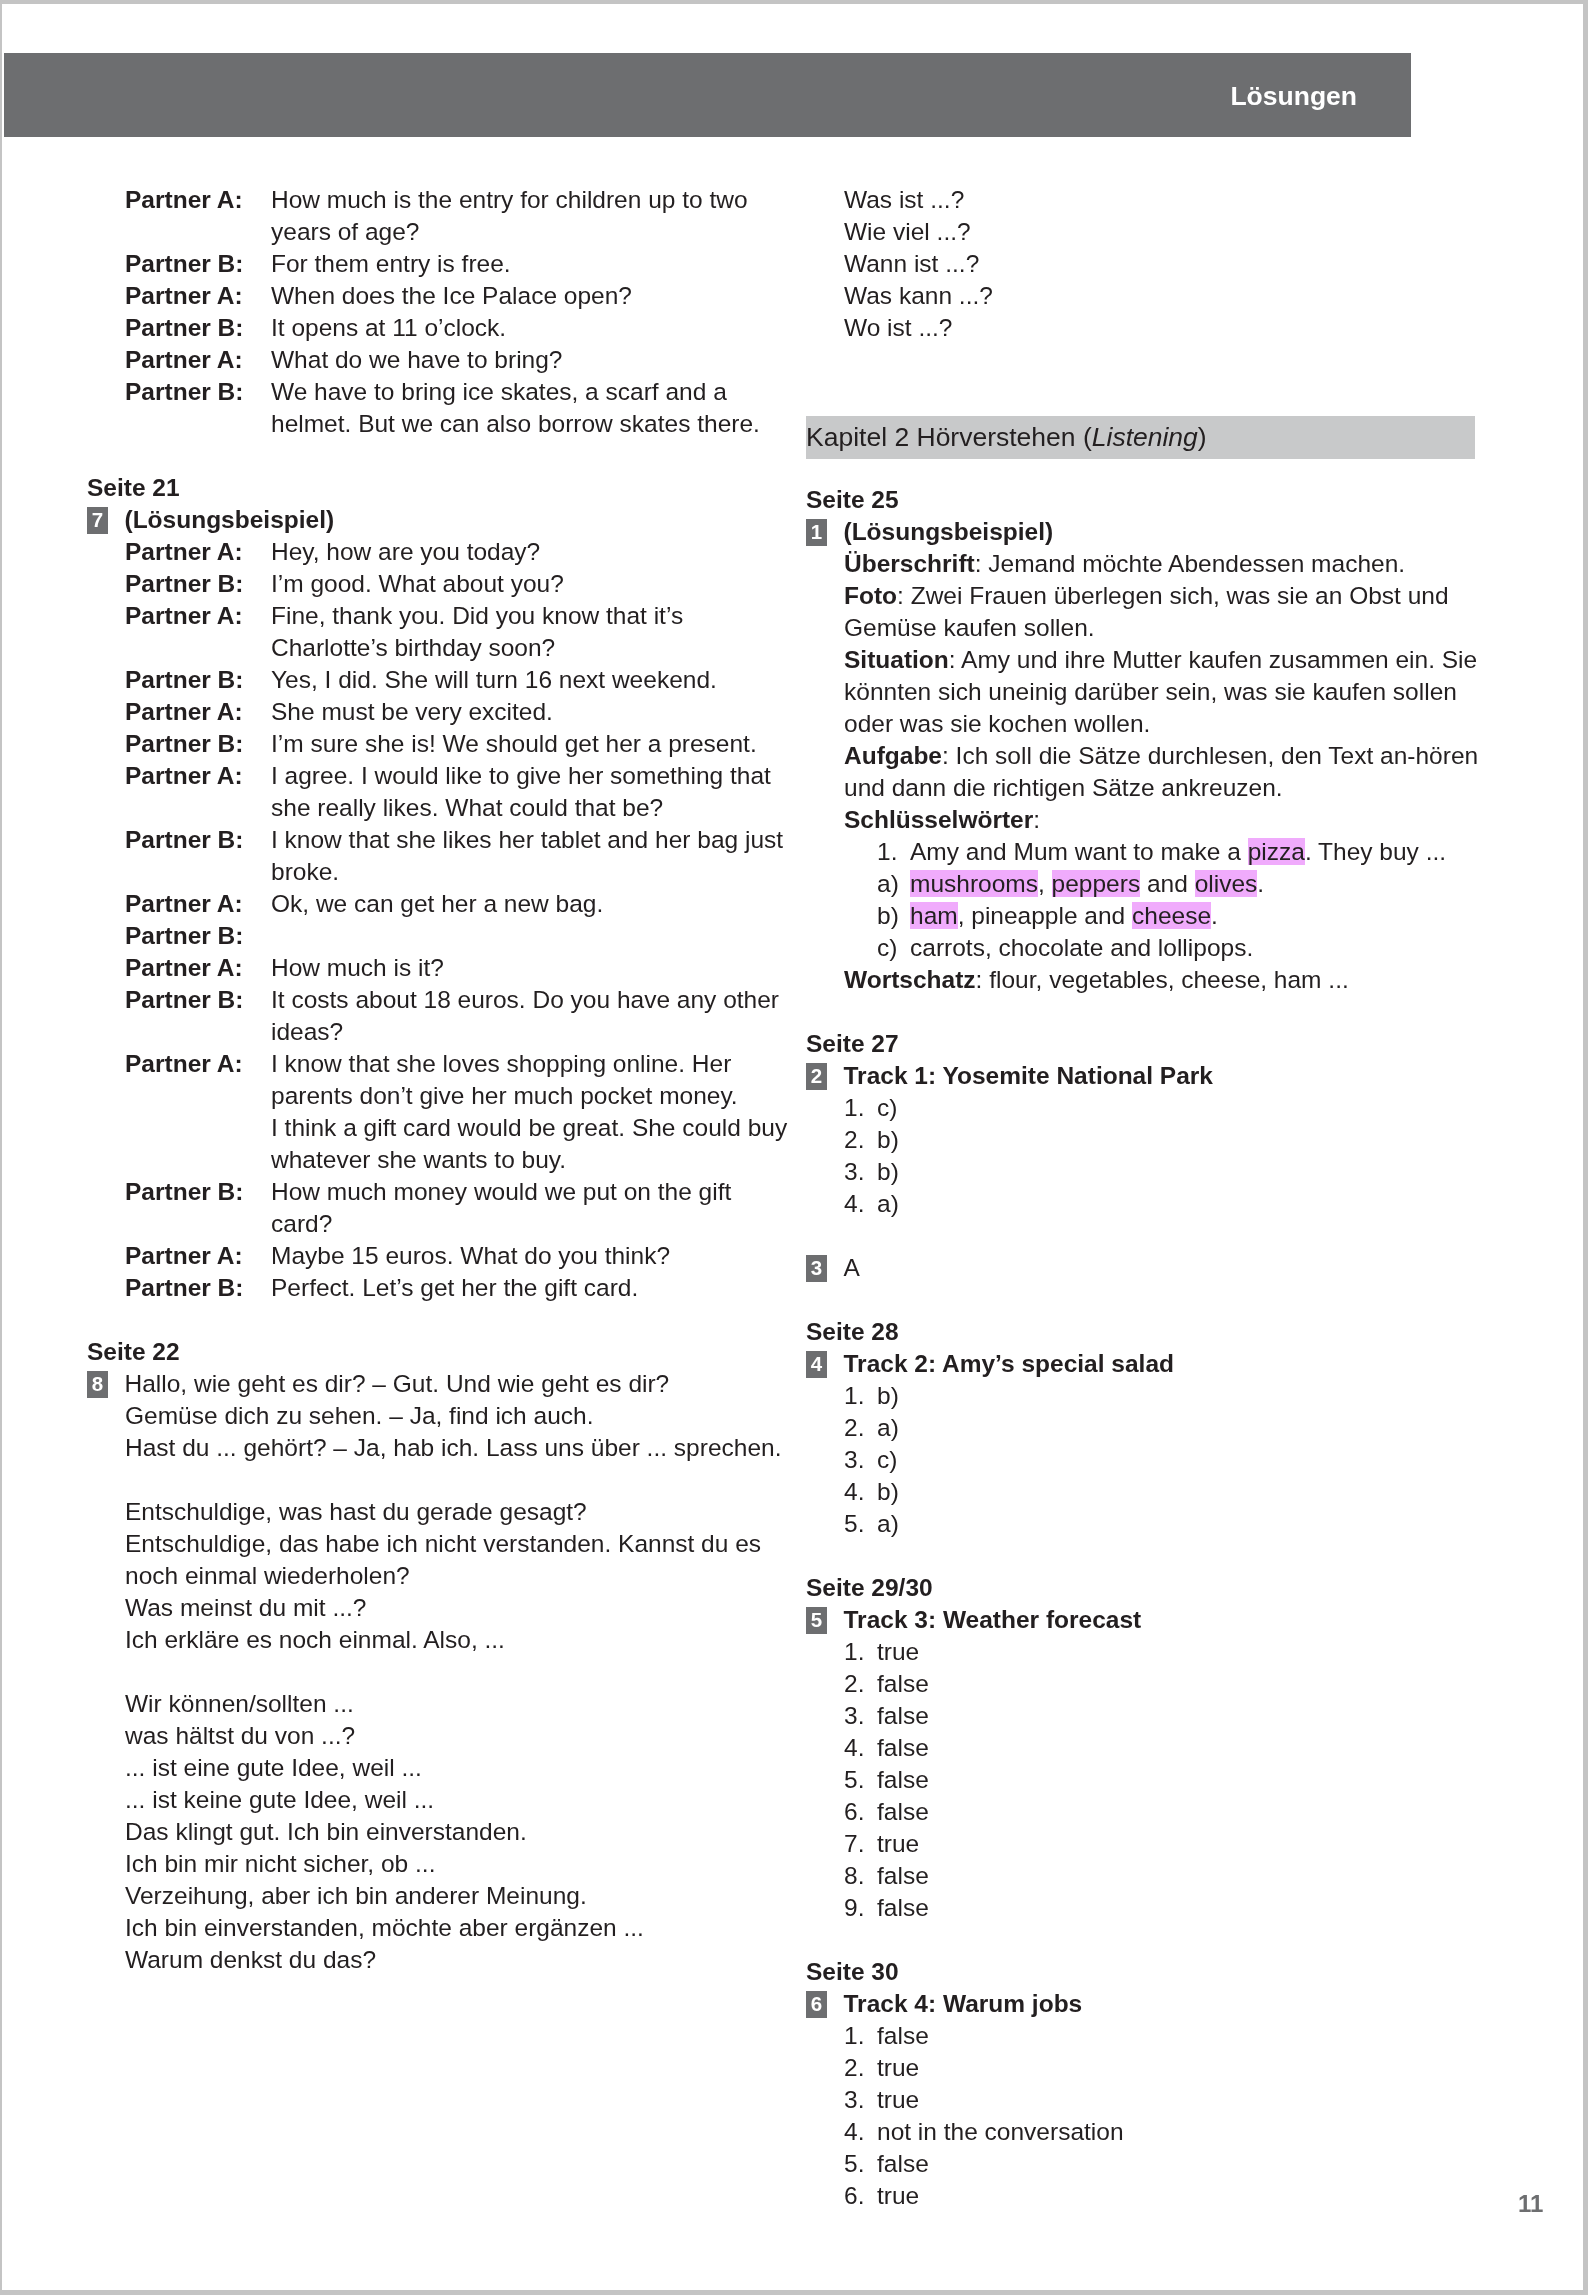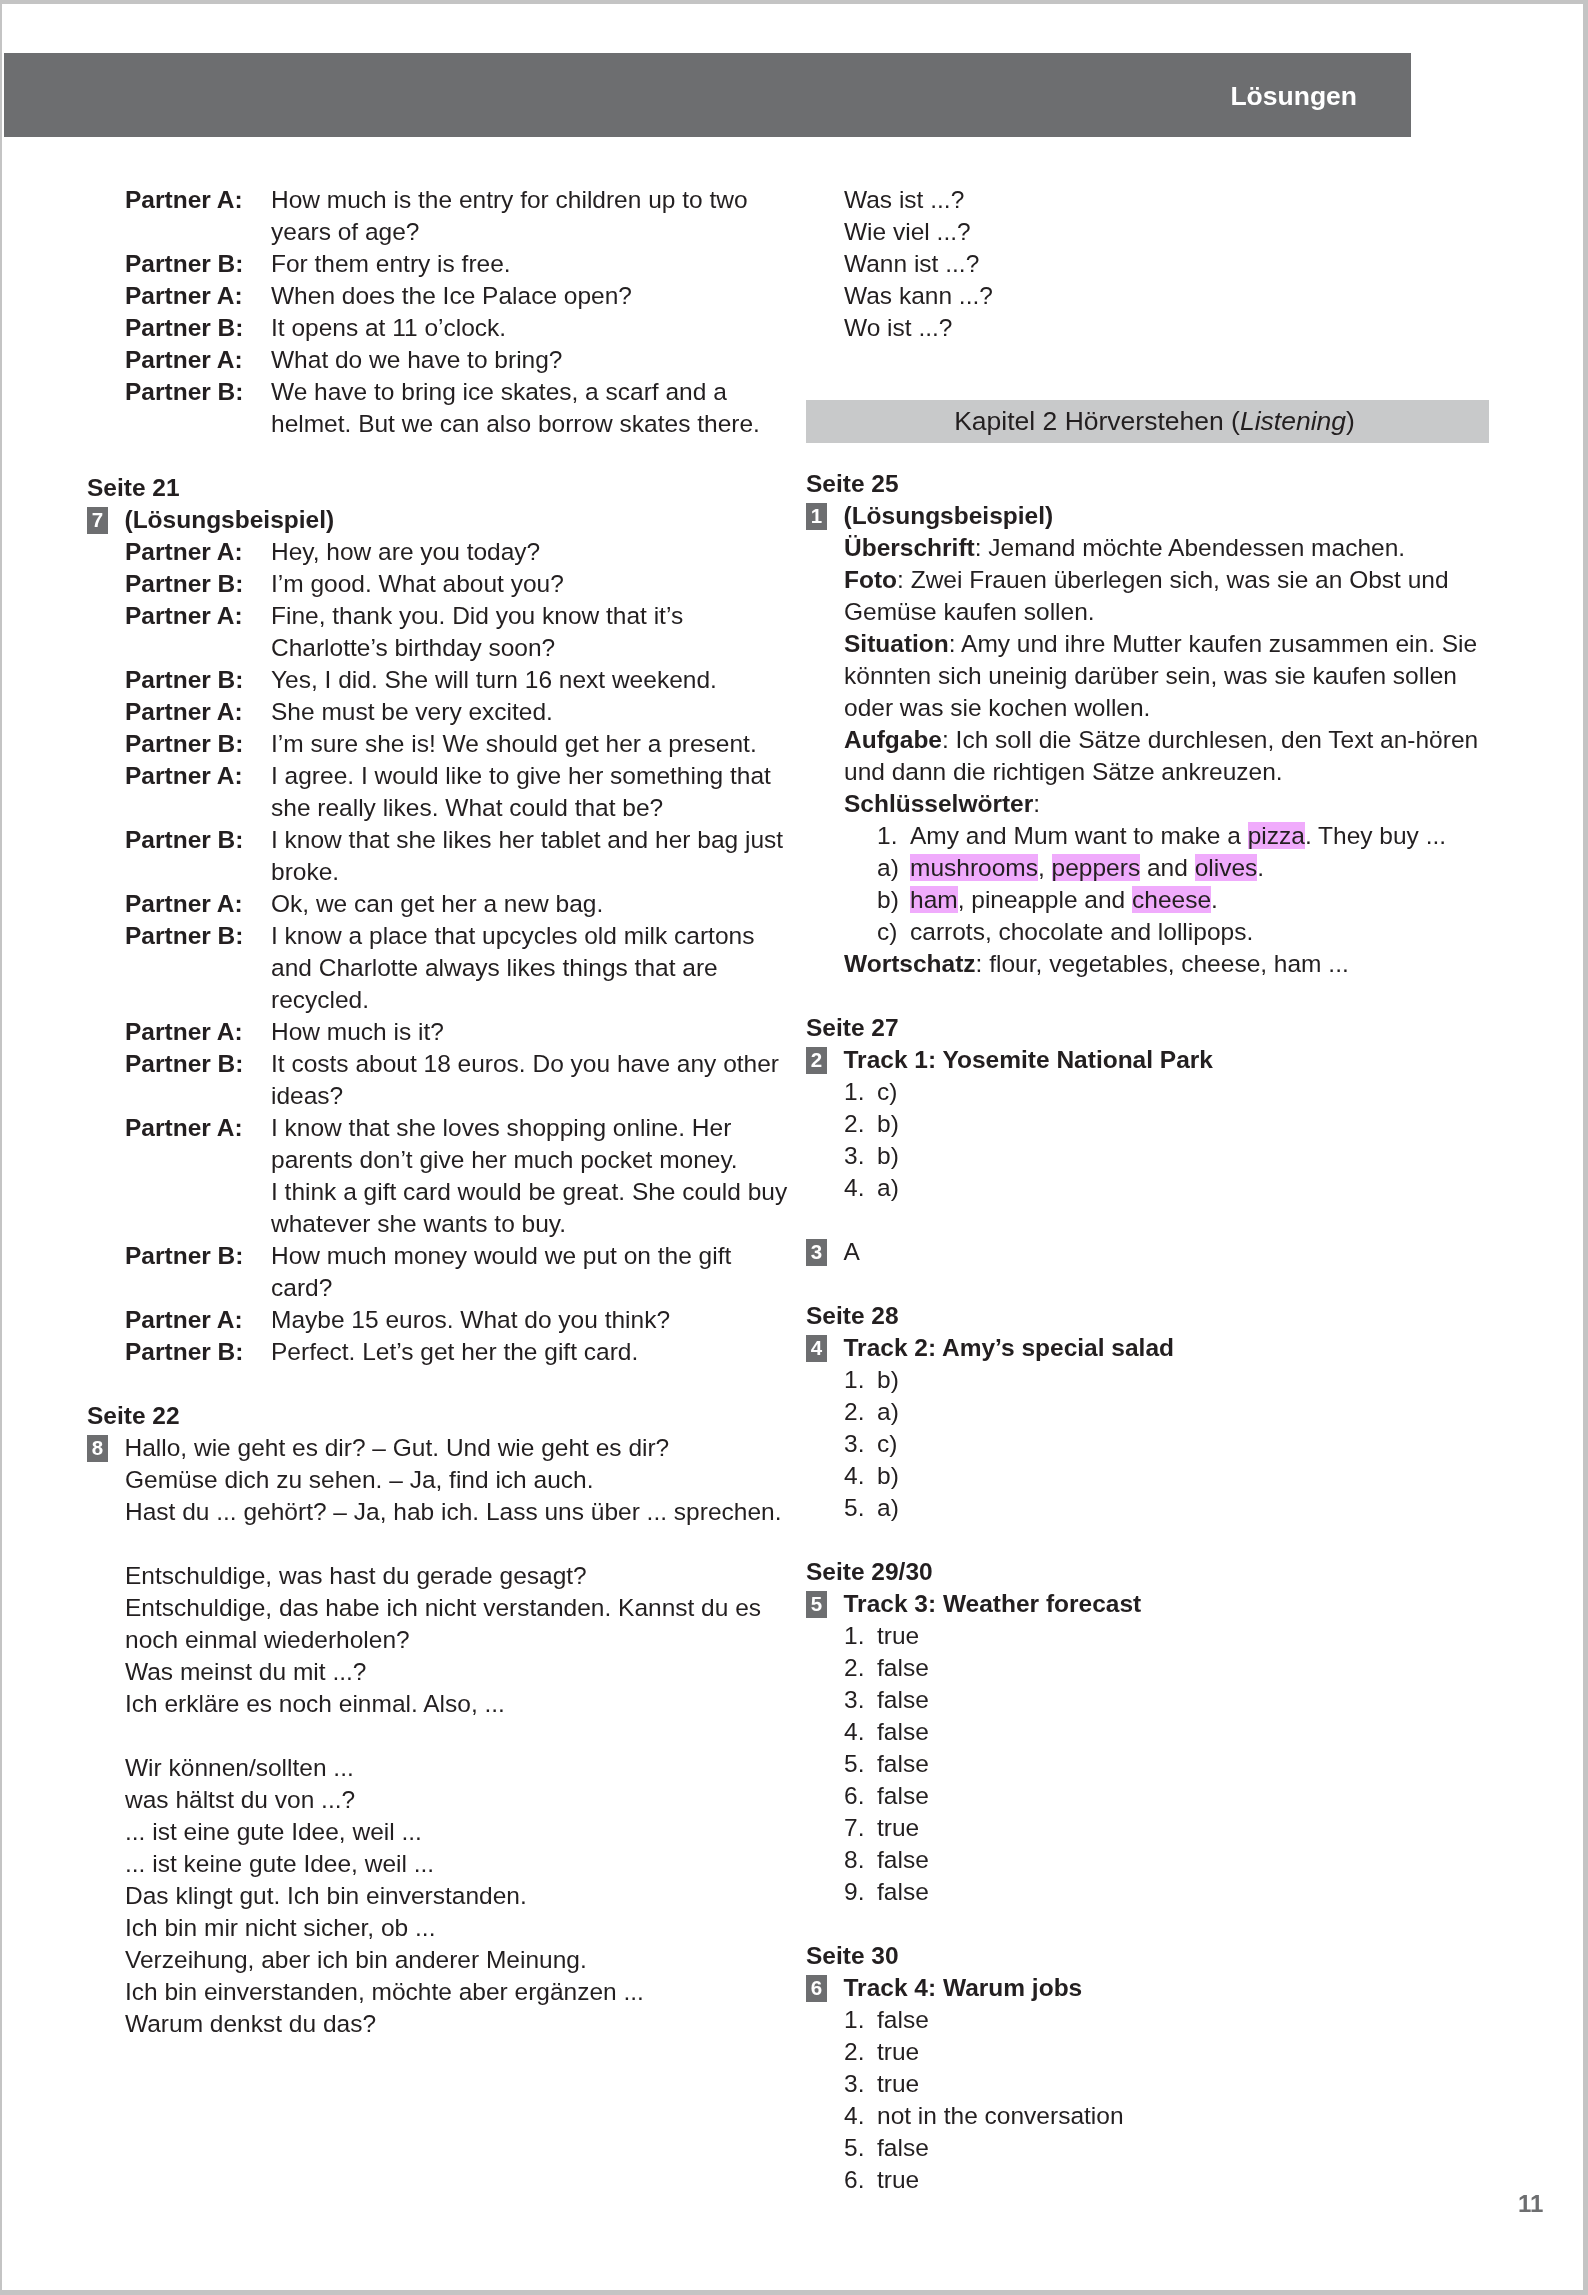--- a/index.html
+++ b/index.html
@@ -46,23 +46,22 @@
   .dl-row { display: flex; }
   .speaker { width: 146px; flex: none; font-weight: bold; }
   .utter { flex: 1; }
 
   .indent { margin-left: 38px; }
   .plain-line { display: block; min-height: 32px; }
   .spacer { height: 32px; }
 
   .chapter-band {
     background: #c8c9ca; height: 43px; line-height: 43px;
-    padding-left: 14px; font-size: 26.5px; margin-top: 0;
+    padding-left: 0; font-size: 26.5px; margin-top: 16px;
     width: 669px;
-    text-align: center;
   }
   .chapter-band i { font-style: italic; }
 
   .kv-key { font-weight: bold; }
   .kw-list { margin-left: 33px; }
   .kw-row { display: flex; }
   .kw-mark { width: 33px; flex: none; }
   .hl { background: #f0abfc; margin-top: 36px; }
 
   .ans-list { margin-left: 38px; }
@@ -151,21 +150,20 @@
       <div class="dl-row">
         <span class="speaker">Partner B:</span>
         <span class="utter">I know that she likes her tablet and her bag just broke.</span>
       </div>
       <div class="dl-row">
         <span class="speaker">Partner A:</span>
         <span class="utter">Ok, we can get her a new bag.</span>
       </div>
       <div class="dl-row">
         <span class="speaker">Partner B:</span>
-        <span class="utter">I know a place that upcycles old milk cartons and Charlotte always likes things that are recycled.</span>
       </div>
       <div class="dl-row">
         <span class="speaker">Partner A:</span>
         <span class="utter">How much is it?</span>
       </div>
       <div class="dl-row">
         <span class="speaker">Partner B:</span>
         <span class="utter">It costs about 18 euros. Do you have any other ideas?</span>
       </div>
       <div class="dl-row">

